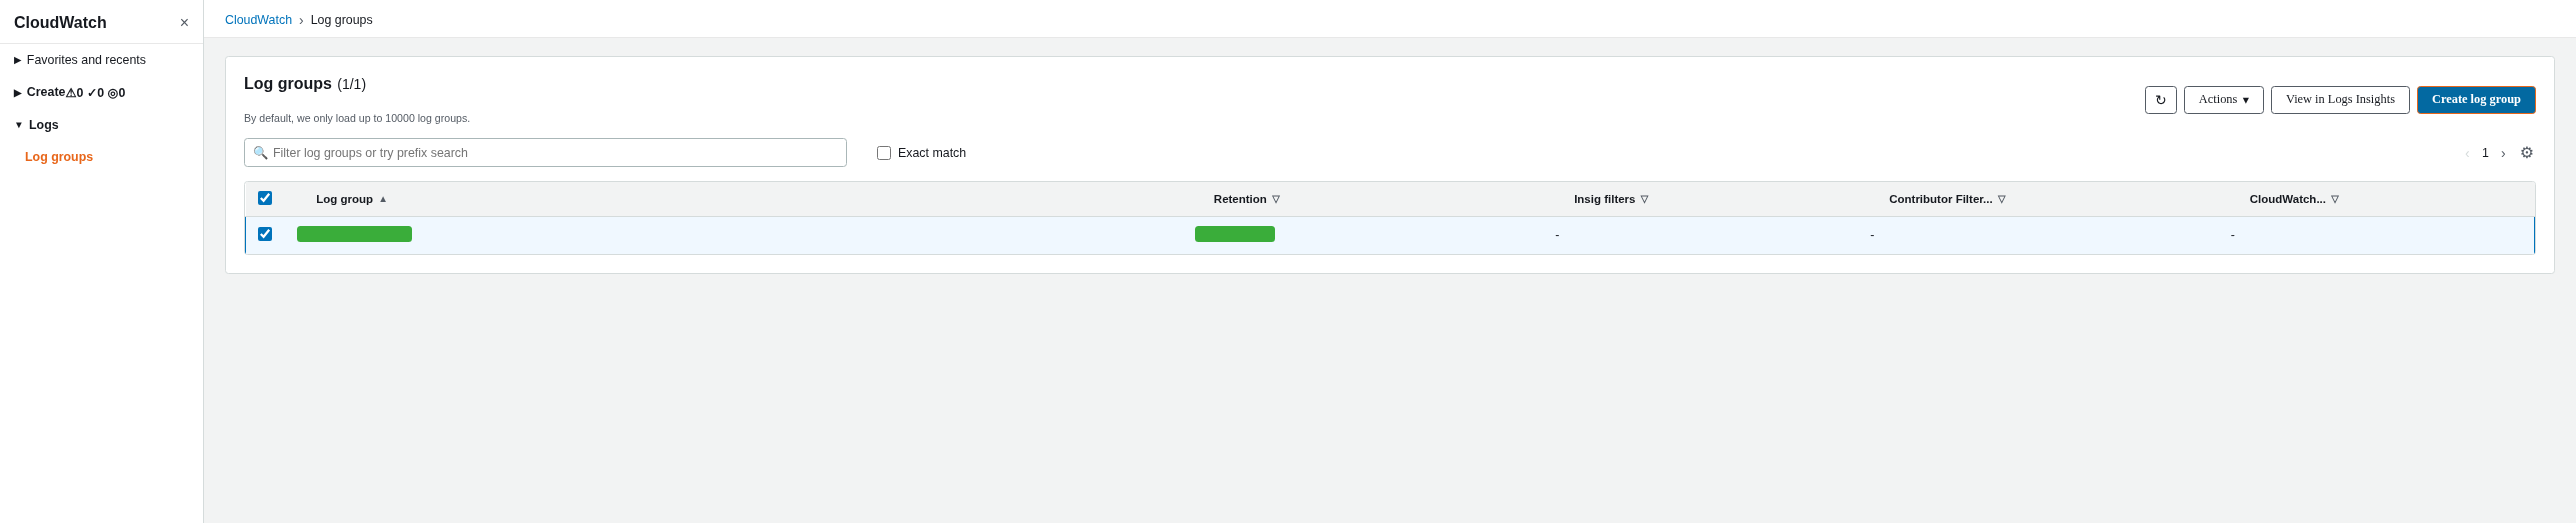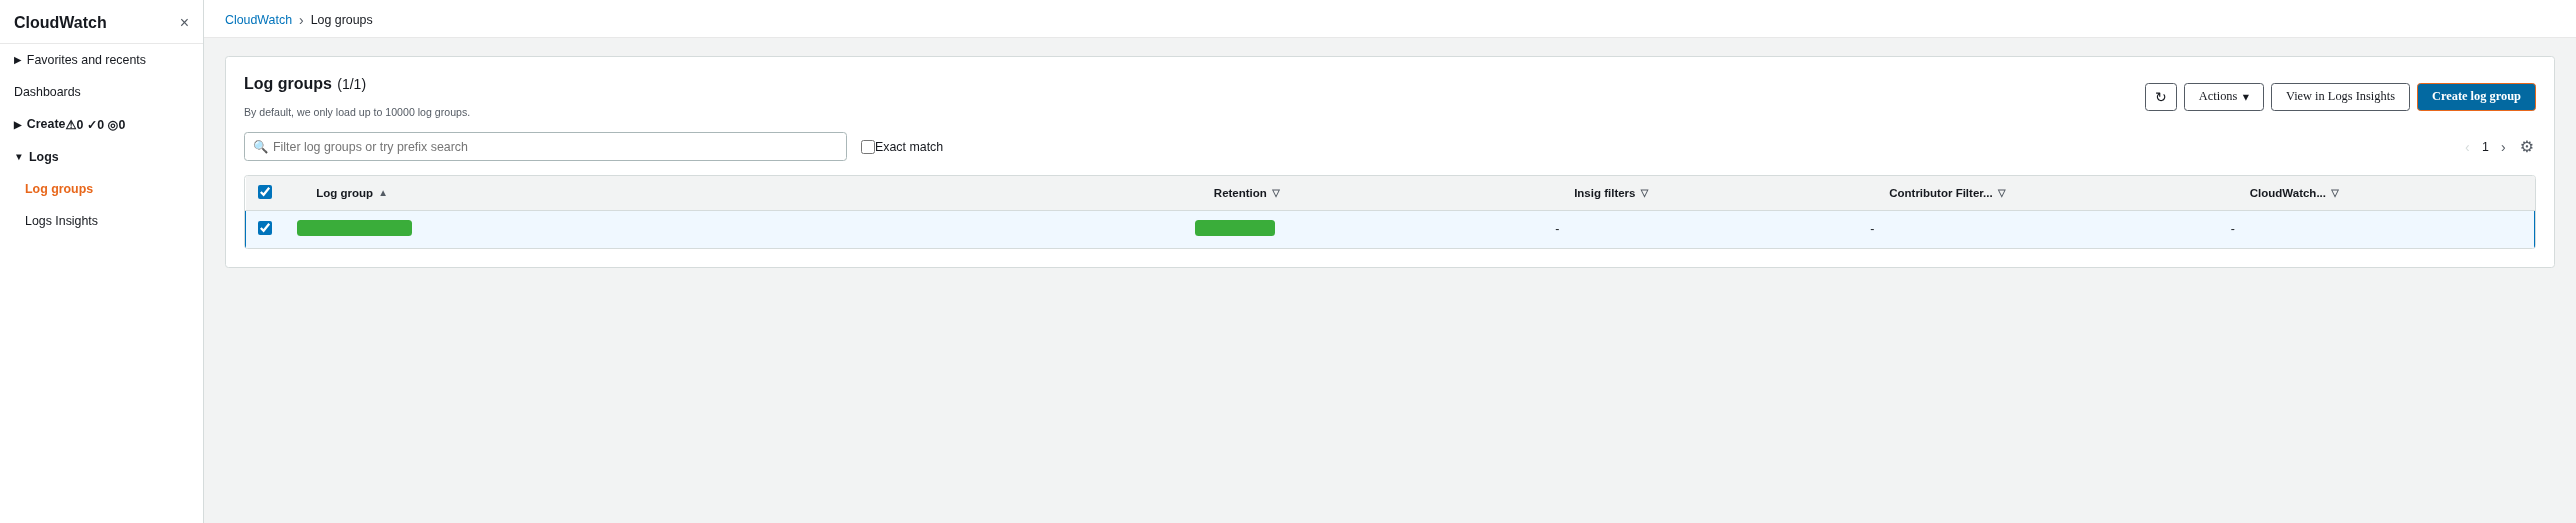--- a/index.html
+++ b/index.html
@@ -104,21 +104,21 @@
       flex: 1;
     }
     .panel-title {
       font-size: 16px;
       font-weight: 700;
       color: #16191f;
     }
     .panel-subtitle {
       font-size: 10.6px;
       color: #545b64;
-      margin-top: 13px;
+      margin-top: 19px;
     }
     .panel-actions {
       display: flex;
       align-items: center;
       gap: 7px;
     }
 
     
     .btn {
       display: inline-flex;
@@ -179,20 +179,22 @@
       padding: 6.2px 10.6px 6.2px 28px;
       border: 0.9px solid #aab7b8;
       border-radius: 3.5px;
       font-size: 12.4px;
       color: #16191f;
       outline: none;
     }
     .exact-match-section {
       display: flex;
       align-items: center;
+      gap: 7px;
+      margin-left: 16px;
     }
     .checkbox-input {
       width: 14px;
       height: 14px;
       cursor: pointer;
       accent-color: #0073bb;
     }
     .exact-match-label {
       font-size: 12.4px;
       color: #16191f;
@@ -300,46 +302,40 @@
   <div class="sidebar-header">
     <span class="sidebar-title">CloudWatch</span>
     <span class="sidebar-close">×</span>
   </div>
 
   <div class="sidebar-item">
     <span class="chevron">▶</span>
     <span>Favorites and recents</span>
   </div>
 
-  <div class="sidebar-item">
-    <span>Dashboards</span>
-  </div>
 
   <div class="sidebar-section-header">
     <span class="chevron">▶</span>
     <span>Create</span>
     <span class="badges">
       <span>⚠0</span>
       <span>✓0</span>
       <span>◎0</span>
     </span>
   </div>
 
   <div class="sidebar-section-header">
     <span class="chevron">▼</span>
     <span>Logs</span>
   </div>
 
   <div class="sidebar-item sidebar-child active">
     <span>Log groups</span>
   </div>
 
-  <div class="sidebar-item sidebar-child">
-    <span>Logs Insights</span>
-  </div>
 </div>
 
 <div class="main">
 
   <div class="breadcrumb">
     <a class="breadcrumb-link">CloudWatch</a>
     <span class="breadcrumb-sep">›</span>
     <span class="breadcrumb-current">Log groups</span>
   </div>
 

